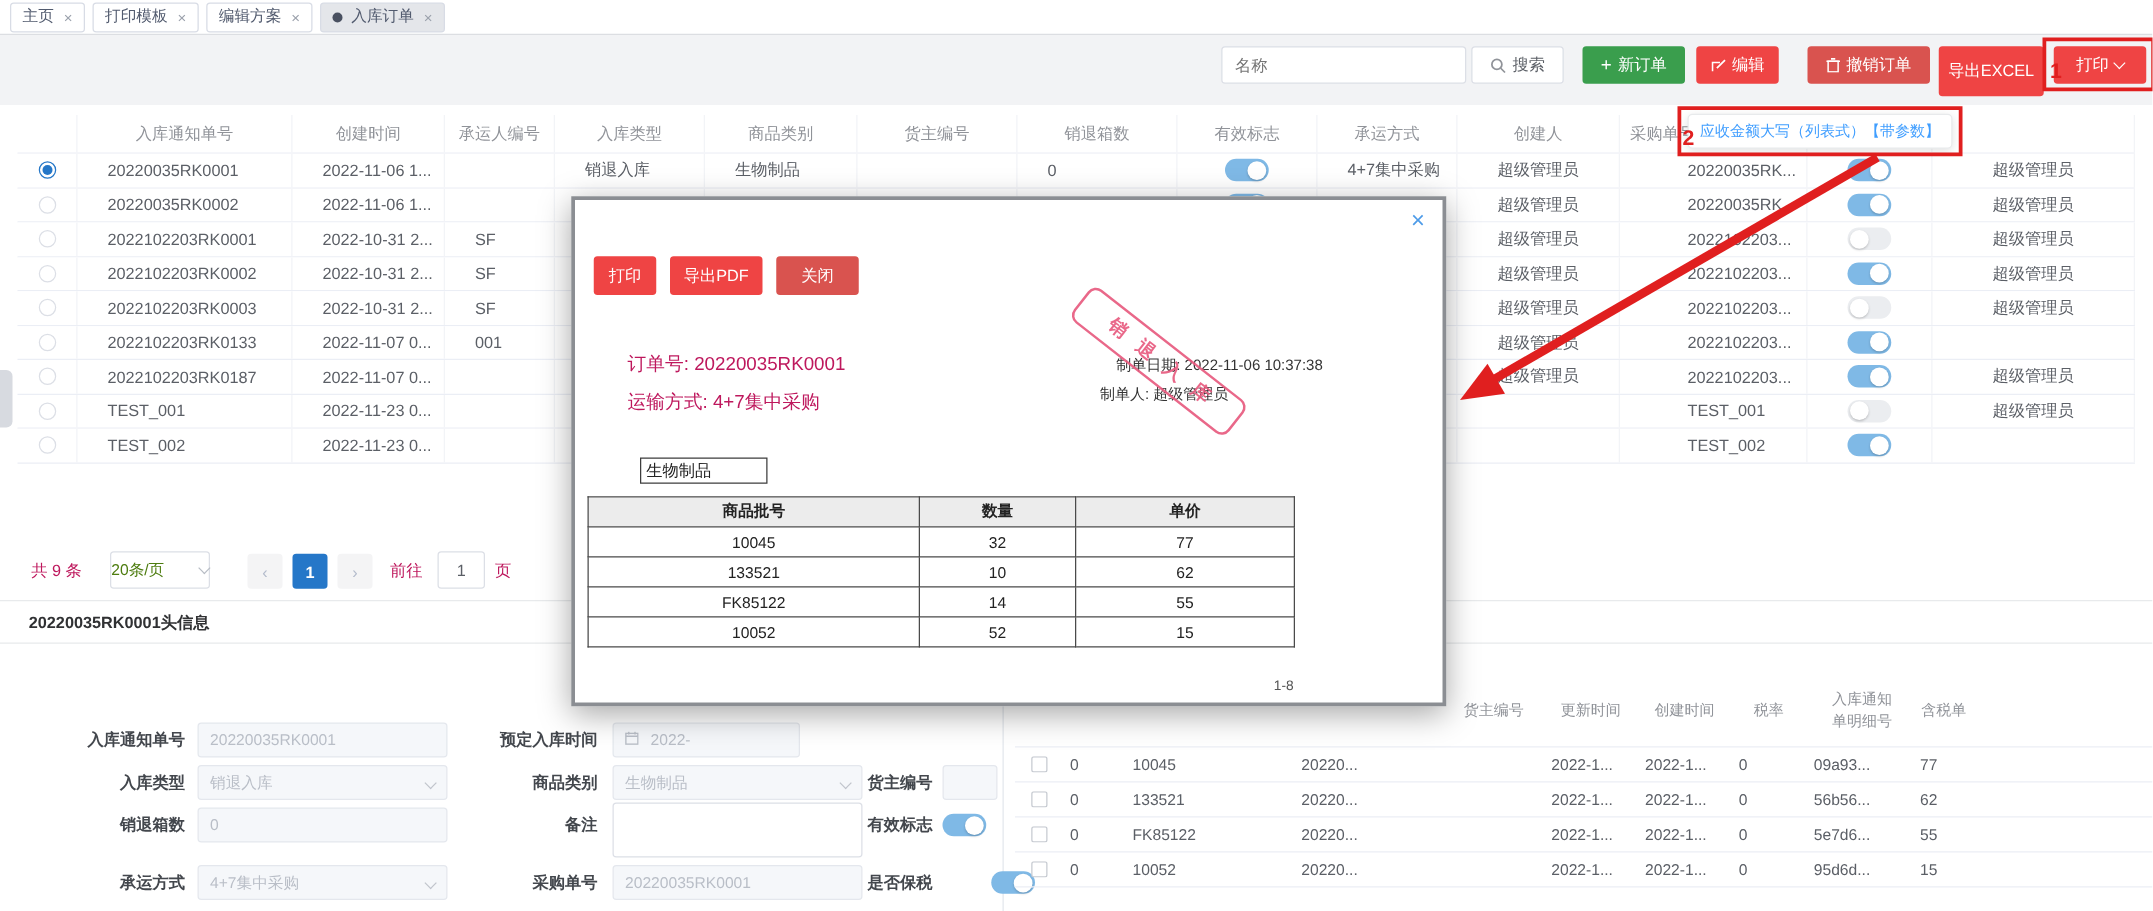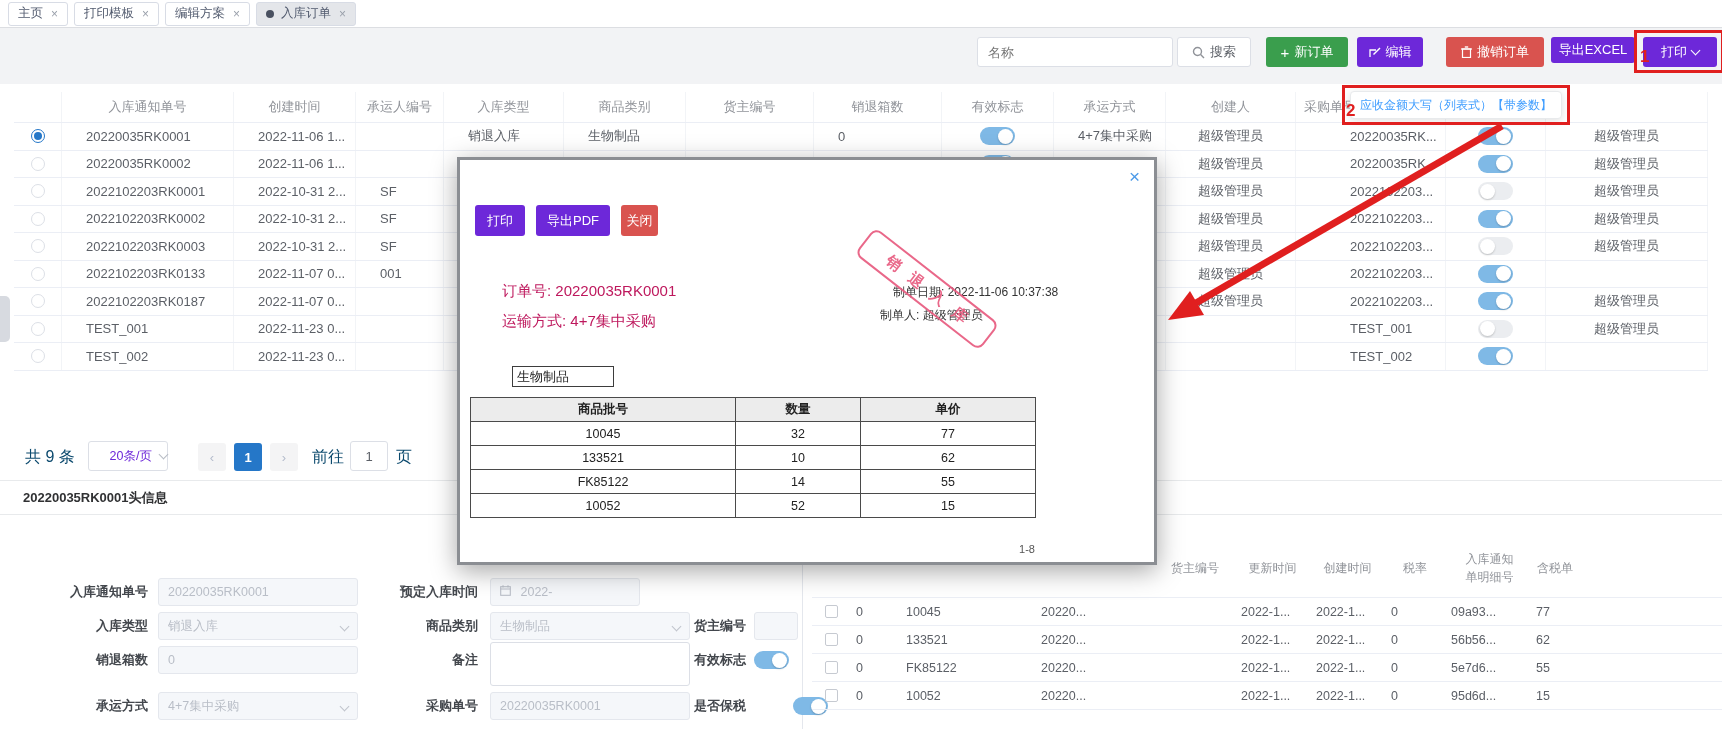--- a/index.html
+++ b/index.html
@@ -10,21 +10,21 @@
 #tabbar{left:0;top:0;width:1722px;height:28px;background:#fff;border-bottom:1px solid #dcdee2;display:flex;align-items:center;padding-left:8px;gap:6px}
 .tab{display:inline-flex;align-items:center;height:24px;padding:0 9px;border:1px solid #d8dce5;border-radius:3px;background:#fff;color:#515a6e;font-size:12.5px;cursor:pointer}
 .tab.active{background:#e4e6ea}
 .tabdot{width:8px;height:8px;border-radius:50%;background:#495060;margin-right:7px}
 .tabx{margin-left:8px;color:#9aa0ab;font-size:12px}
 
 #toolband{left:0;top:28px;width:1722px;height:56px;background:#f2f3f5}
 .inp{background:#fff;border:1px solid #dcdfe6;border-radius:3px;font-size:13px;color:#5b5f66;padding:0 10px;outline:none}
 .btn{border:none;border-radius:3px;color:#fff;font-size:13px;display:flex;align-items:center;justify-content:center;gap:5px;cursor:pointer}
 .btn.white{background:#fff;border:1px solid #dcdfe6;color:#5b5f66}
-.btn.blue{background:#6d28d9}
+.btn.blue{background:#ef4444}
 .btn.green{background:#3a9e4d}
 .btn.red{background:#d9534f}
 .chev{width:7px;height:7px;border-right:1.6px solid #fff;border-bottom:1.6px solid #fff;transform:rotate(45deg);margin-top:-3px}
 .gchev{width:7px;height:7px;border-right:1.5px solid #b7bcc4;border-bottom:1.5px solid #b7bcc4;transform:rotate(45deg)}
 
 #mt-head{left:14px;top:92px;width:1694px;height:31px;display:flex;border-bottom:1px solid #ebeef5;background:#fff}
 #mt-rows{left:14px;top:123px;width:1694px}
 .trow{display:flex;height:27.5px;border-bottom:1px solid #ebeef5;background:#fff}
 .th,.td{display:flex;align-items:center;overflow:hidden;white-space:nowrap;border-right:1px solid #f2f4f7}
 .th{justify-content:center;color:#909399;font-size:13px}
@@ -34,22 +34,22 @@
 .th.c11{justify-content:flex-start;padding-left:8px}
 .td.c11{padding-left:54px}
 .radio{width:14px;height:14px;border-radius:50%;border:1px solid #dcdfe6;background:#fff;position:relative}
 .radio.sel{border-color:#2577c8}
 .radio.sel:after{content:"";position:absolute;left:2px;top:2px;width:8px;height:8px;border-radius:50%;background:#2577c8}
 .tg{width:35px;height:18px;border-radius:9px;position:relative;display:inline-block}
 .tg.on{background:#7fb9e6}.tg.off{background:#ebedf0}
 .knob{position:absolute;top:1.5px;width:15px;height:15px;border-radius:50%;background:#fff;box-shadow:0 1px 2px rgba(0,0,0,.2)}
 .tg.on .knob{right:2px}.tg.off .knob{left:2px}
 
-.pgtext{color:#0c4a6e;font-size:16px;line-height:30px}
-.pgbox{border:1px solid #dcdfe6;border-radius:3px;background:#fff;color:#6d28d9;font-size:12.5px;display:flex;align-items:center;justify-content:flex-end}
+.pgtext{color:#be185d;font-size:13px;line-height:30px}
+.pgbox{border:1px solid #dcdfe6;border-radius:3px;background:#fff;color:#4d7c0f;font-size:12.5px;display:flex;align-items:center;justify-content:space-between}
 .pgbtn{width:28px;height:28px;border-radius:3px;background:#f4f4f5;color:#b4bccc;display:flex;align-items:center;justify-content:center;font-size:13px}
 .pgbtn.cur{background:#2577c8;color:#fff;font-weight:bold}
 
 .hline{background:#e8eaec;height:1px}
 .vline{background:#e4e7ed;width:1px}
 #sec-title{left:23px;top:489px;font-size:13px;font-weight:bold;color:#303133}
 .flabel{position:absolute;text-align:right;font-size:13px;font-weight:bold;color:#43474d;line-height:28px}
 .ffield{position:absolute;height:28px;background:#f5f7fa;border:1px solid #e4e7ed;border-radius:3px;font-size:12.5px;color:#b9bec7;line-height:26px;padding:0 9px;overflow:hidden;white-space:nowrap}
 .ffield.lite{background:#fff;border-color:#dcdfe6}
 .fchev{position:absolute;right:9px;top:10px;width:7px;height:7px;border-right:1.5px solid #c0c4cc;border-bottom:1.5px solid #c0c4cc;transform:rotate(45deg)}
@@ -134,21 +134,21 @@
 <button class="abs btn red" style="left:1446px;top:37px;width:98px;height:30px">
   <span class="icon">
       <svg width="11" height="12" viewBox="0 0 11 12">
         <rect x="1.5" y="3" width="8" height="8.5" fill="none" stroke="#fff" stroke-width="1.2"></rect>
         <line x1="0" y1="3" x2="11" y2="3" stroke="#fff" stroke-width="1.2"></line>
         <line x1="3.8" y1="1" x2="7.2" y2="1" stroke="#fff" stroke-width="1.4"></line>
       </svg>
     </span>
   <span>撤销订单</span>
 </button>
-<button class="abs btn blue" style="left:1551px;top:37px;width:84px;height:26px">
+<button class="abs btn blue" style="left:1551px;top:37px;width:84px;height:40px">
   <span>导出EXCEL</span>
 </button>
 <button class="abs btn blue" style="left:1643px;top:37px;width:74px;height:30px">
   <span>打印</span>
   <span class="chev"></span>
 </button>
 
 <div id="mt-head" class="abs">
     <div class="th c0"></div>
     <div class="th c1">入库通知单号</div>
@@ -515,21 +515,21 @@
 </div>
 
 <div id="handle" class="abs"></div>
 
 <div id="dropdown">应收金额大写（列表式）【带参数】</div>
 
 <div id="modal" class="abs">
   <span class="mx">×</span>
   <button class="mbtn blue btn" style="left:15px;width:50px">打印</button>
   <button class="mbtn blue btn" style="left:76px;width:74px">导出PDF</button>
-  <button class="mbtn red btn" style="left:161px;width:37px">关闭</button>
+  <button class="mbtn red btn" style="left:161px;width:66px">关闭</button>
   <div class="minfo" style="left:42px;top:122px"><span>订单号:</span> <span>20220035RK0001</span></div>
   <div class="minfo" style="left:42px;top:152px"><span>运输方式:</span> <span>4+7集中采购</span></div>
   <div class="mmeta" style="left:433px;top:124px"><span>制单日期:</span> <span>2022-11-06 10:37:38</span></div>
   <div class="mmeta" style="left:420px;top:147px"><span>制单人:</span> <span>超级管理员</span></div>
   <div id="m-stamp">销退入库</div>
   <div id="m-cat">生物制品</div>
   <table id="m-table">
     <colgroup>
         <col style="width:265px">
         <col style="width:125px">

